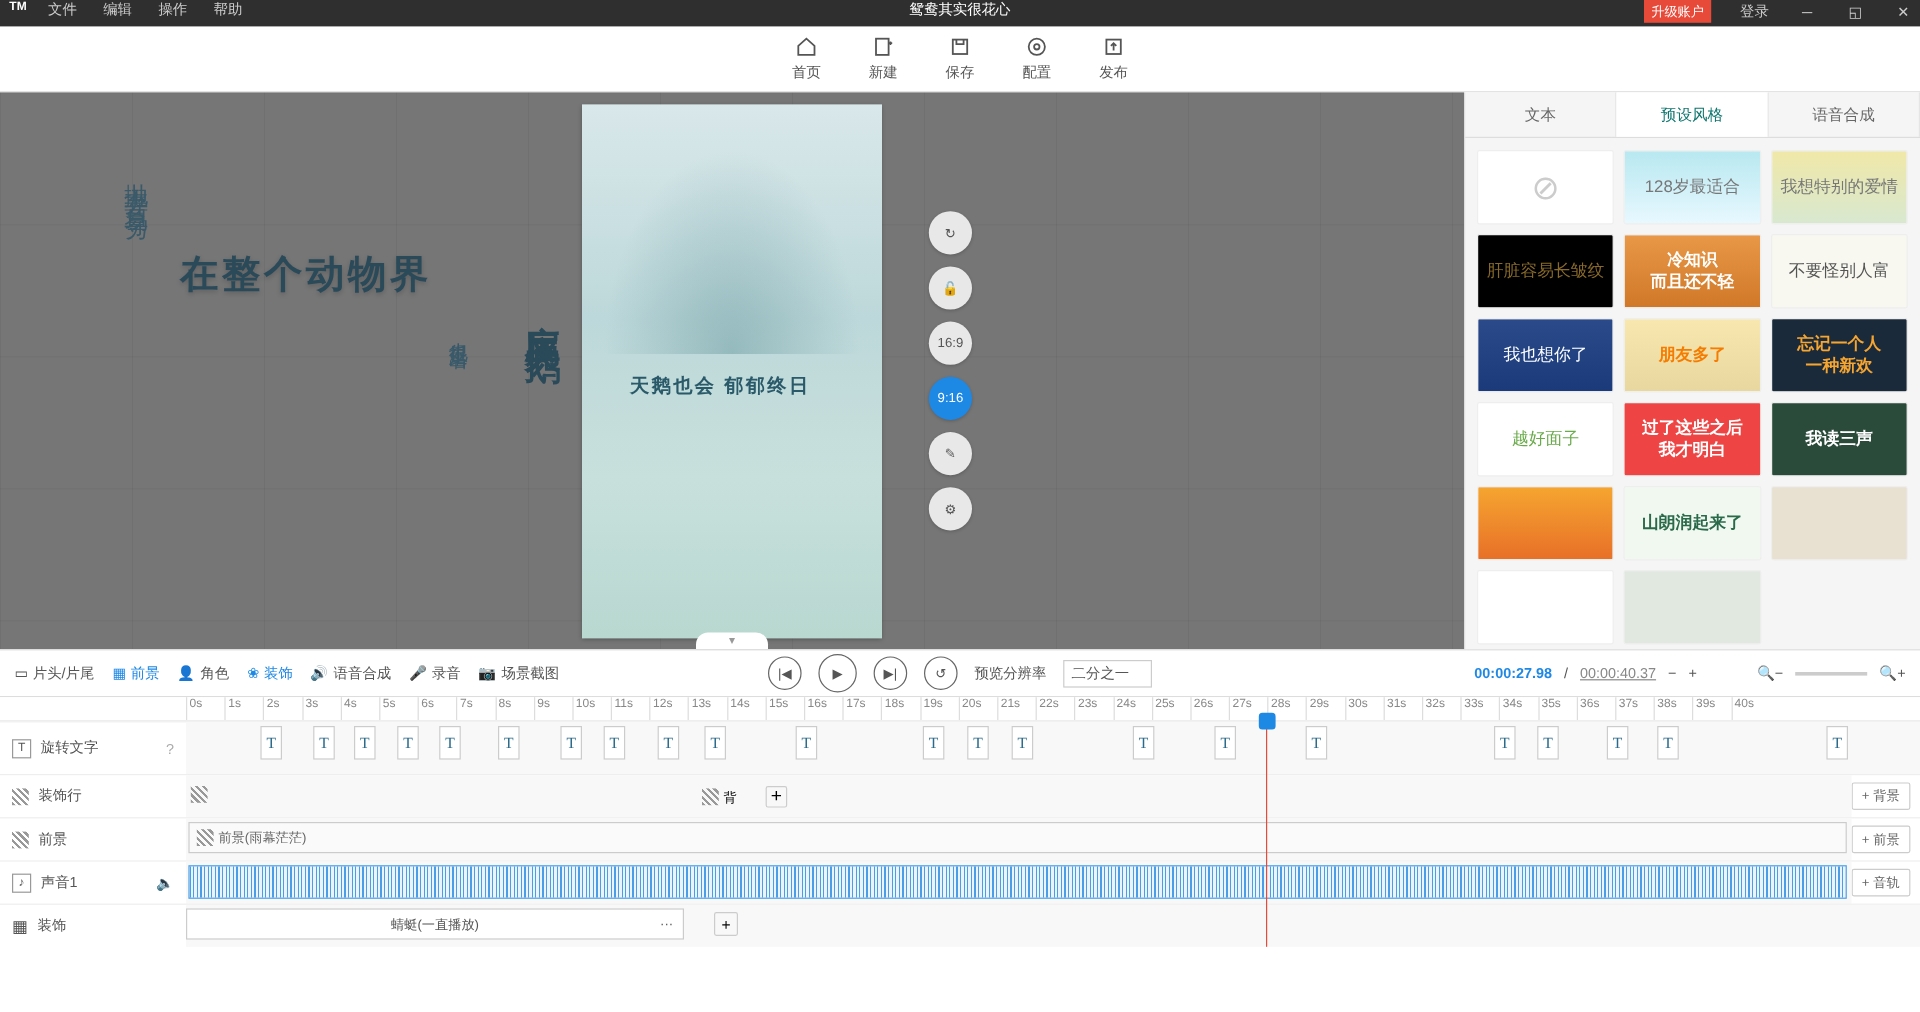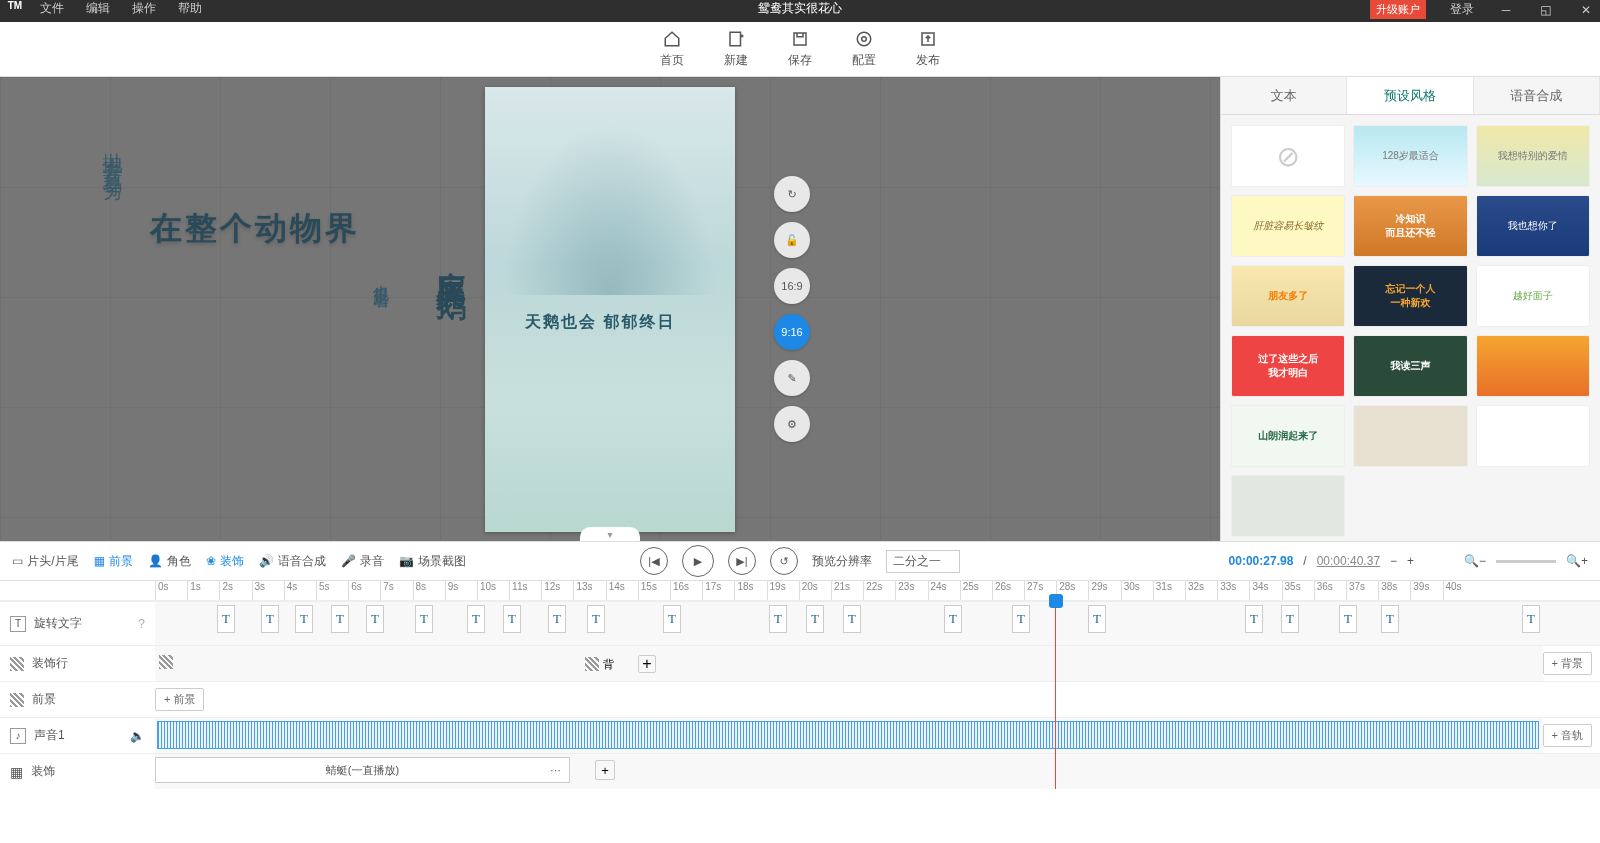--- a/index.html
+++ b/index.html
@@ -27,25 +27,25 @@
 .phone-text{position:absolute;top:225px;left:40px;color:#2a5a6a;font-size:16px;font-weight:bold;letter-spacing:2px;}
 .canvas-tools{position:absolute;right:410px;top:50%;transform:translateY(-50%);display:flex;flex-direction:column;gap:10px;}
 .ctool{width:36px;height:36px;border-radius:50%;background:#e8e8e8;display:flex;align-items:center;justify-content:center;font-size:11px;color:#555;cursor:pointer;box-shadow:0 1px 3px rgba(0,0,0,.2);}
 .ctool.active{background:#1e88e5;color:#fff;}
 .chevron{position:absolute;bottom:0;left:50%;transform:translateX(-50%);width:60px;height:14px;background:#fff;border-radius:10px 10px 0 0;display:flex;align-items:center;justify-content:center;color:#999;font-size:10px;}
 .sidepanel{width:380px;background:#f5f5f5;display:flex;flex-direction:column;border-left:1px solid #ddd;}
 .tabs{height:38px;display:flex;border-bottom:1px solid #ddd;}
 .tab{flex:1;display:flex;align-items:center;justify-content:center;font-size:13px;color:#666;cursor:pointer;border-right:1px solid #e5e5e5;}
 .tab.active{background:#fff;color:#0f766e;}
 .presets{flex:1;overflow-y:auto;padding:10px;display:grid;grid-template-columns:repeat(3,1fr);gap:8px;}
-.preset{height:62px;background:#fff;border:1px solid #eee;border-radius:2px;display:flex;align-items:center;justify-content:center;font-size:10px;color:#777;overflow:hidden;position:relative;cursor:pointer;}
+.preset{height:62px;background:#fff;border:1px solid #eee;border-radius:2px;display:flex;align-items:center;justify-content:center;font-size:14px;color:#777;overflow:hidden;position:relative;cursor:pointer;}
 .preset.none{color:#ccc;font-size:28px;}
 .p-sky{background:linear-gradient(#b8e8f0,#e8f8ff);}
 .p-swim{background:linear-gradient(#f0e8a8,#d8e8d0);}
-.p-liver{background:#fef9c3;color:#8a6a2a;font-style:italic;}
+.p-liver{background:#000000;color:#8a6a2a;}
 .p-cold{background:linear-gradient(#e89848,#d07828);color:#fff;font-weight:bold;flex-direction:column;}
 .p-rich{background:#f8f8f0;color:#555;}
 .p-blue{background:linear-gradient(#2a4a8a,#1a3a7a);color:#fff;font-weight:normal;}
 .p-dark{background:#1a2a3a;color:#f5a530;font-weight:bold;flex-direction:column;}
 .p-friend{background:linear-gradient(#f8e8b0,#e8d8a0);color:#f57c00;font-weight:bold;}
 .p-face{background:#fff;color:#6aaa4a;}
 .p-after{background:#ef4444;color:#fff;font-weight:bold;flex-direction:column;}
 .p-read{background:#2a4a3a;color:#fff;font-weight:bold;}
 .p-sun{background:linear-gradient(#f5a530,#e87028);}
 .p-child{background:#eee;color:#333;font-size:9px;flex-direction:column;}
@@ -164,20 +164,21 @@
       <div class="tab">文本</div>
       <div class="tab active">预设风格</div>
       <div class="tab">语音合成</div>
     </div>
     <div class="presets" id="presets">
         <div class="preset none">⊘</div>
         <div class="preset p-sky">128岁最适合</div>
         <div class="preset p-swim">我想特别的爱情</div>
         <div class="preset p-liver">肝脏容易长皱纹</div>
         <div class="preset p-cold">冷知识<br><b>而且还不轻</b></div>
+        <div class="preset p-rich">不要怪别人富</div>
         <div class="preset p-blue">我也想你了</div>
         <div class="preset p-friend">朋友多了</div>
         <div class="preset p-dark">忘记一个人<br><b>一种新欢</b></div>
         <div class="preset p-face">越好面子</div>
         <div class="preset p-after">过了这些之后<br><b>我才明白</b></div>
         <div class="preset p-read">我读三声</div>
         <div class="preset p-sun"></div>
         <div class="preset p-mount">山朗润起来了</div>
         <div class="preset p-grey1"></div>
         <div class="preset p-white1"></div>
@@ -307,20 +308,26 @@
         </span>
     </div>
     <span class="track-btn">+ <span>背景</span></span>
   </div>
 
   <div class="track">
     <div class="track-head">
         <span class="hatch"></span>
         <span>前景</span>
       </div>
+    <div class="track-body">
+      <div class="fgclip">
+          <span class="hatch"></span>
+          <span>前景(雨幕茫茫)</span>
+        </div>
+    </div>
     <span class="track-btn">+ <span>前景</span></span>
   </div>
 
   <div class="track">
     <div class="track-head">
         <span class="ti">♪</span>
         <span>声音1</span>
         <span style="margin-left:auto;color:#aaa">🔈</span>
       </div>
     <div class="track-body">

